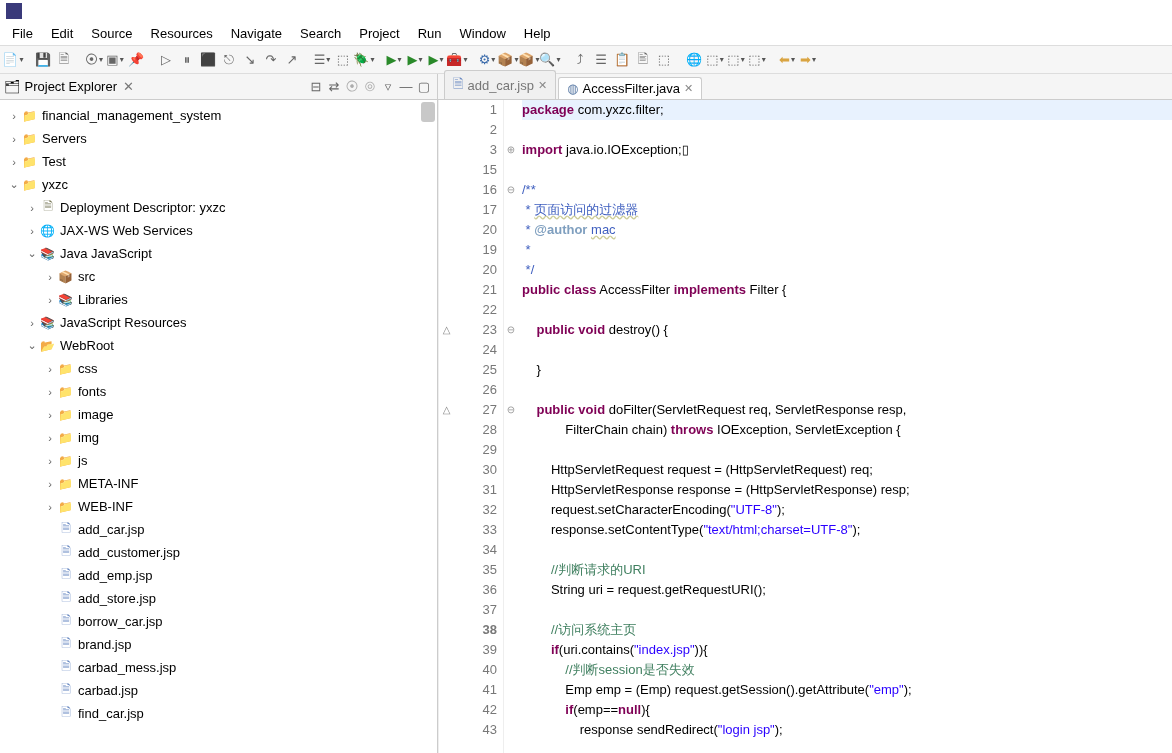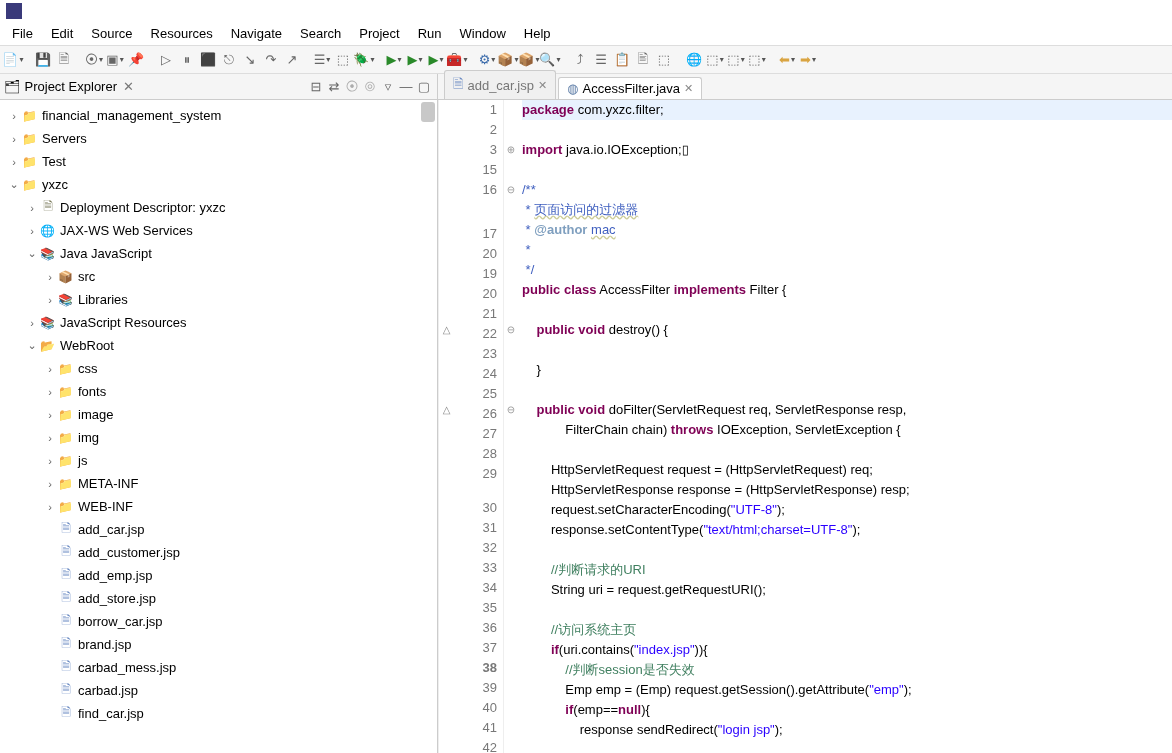--- a/index.html
+++ b/index.html
@@ -315,34 +315,34 @@
           <div style="height: 20px; font-size: 10px; text-align: center; color: rgb(136, 136, 136);"></div>
           <div style="height: 20px; font-size: 10px; text-align: center; color: rgb(136, 136, 136);"></div>
           <div style="height: 20px; font-size: 10px; text-align: center; color: rgb(136, 136, 136);"></div>
         </div>
       <div class="gutter" id="gutter">
           <div style="height: 20px;">1</div>
           <div style="height: 20px;">2</div>
           <div style="height: 20px;">3</div>
           <div style="height: 20px;">15</div>
           <div style="height: 20px;">16</div>
-          <div style="height: 20px; margin-top: 24px;">17</div>
+          <div style="height: 20px;">17</div>
           <div style="height: 20px;">20</div>
           <div style="height: 20px;">19</div>
           <div style="height: 20px;">20</div>
           <div style="height: 20px;">21</div>
           <div style="height: 20px;">22</div>
           <div style="height: 20px;">23</div>
           <div style="height: 20px;">24</div>
           <div style="height: 20px;">25</div>
           <div style="height: 20px;">26</div>
           <div style="height: 20px;">27</div>
           <div style="height: 20px;">28</div>
           <div style="height: 20px;">29</div>
-          <div style="height: 20px; margin-top: 14px;">30</div>
+          <div style="height: 20px;">30</div>
           <div style="height: 20px;">31</div>
           <div style="height: 20px;">32</div>
           <div style="height: 20px;">33</div>
           <div style="height: 20px;">34</div>
           <div style="height: 20px;">35</div>
           <div style="height: 20px;">36</div>
           <div style="height: 20px; text-align: right;">37</div>
           <div style="height: 20px; font-weight: bold;">38</div>
           <div style="height: 20px;">39</div>
           <div style="height: 20px;">40</div>

